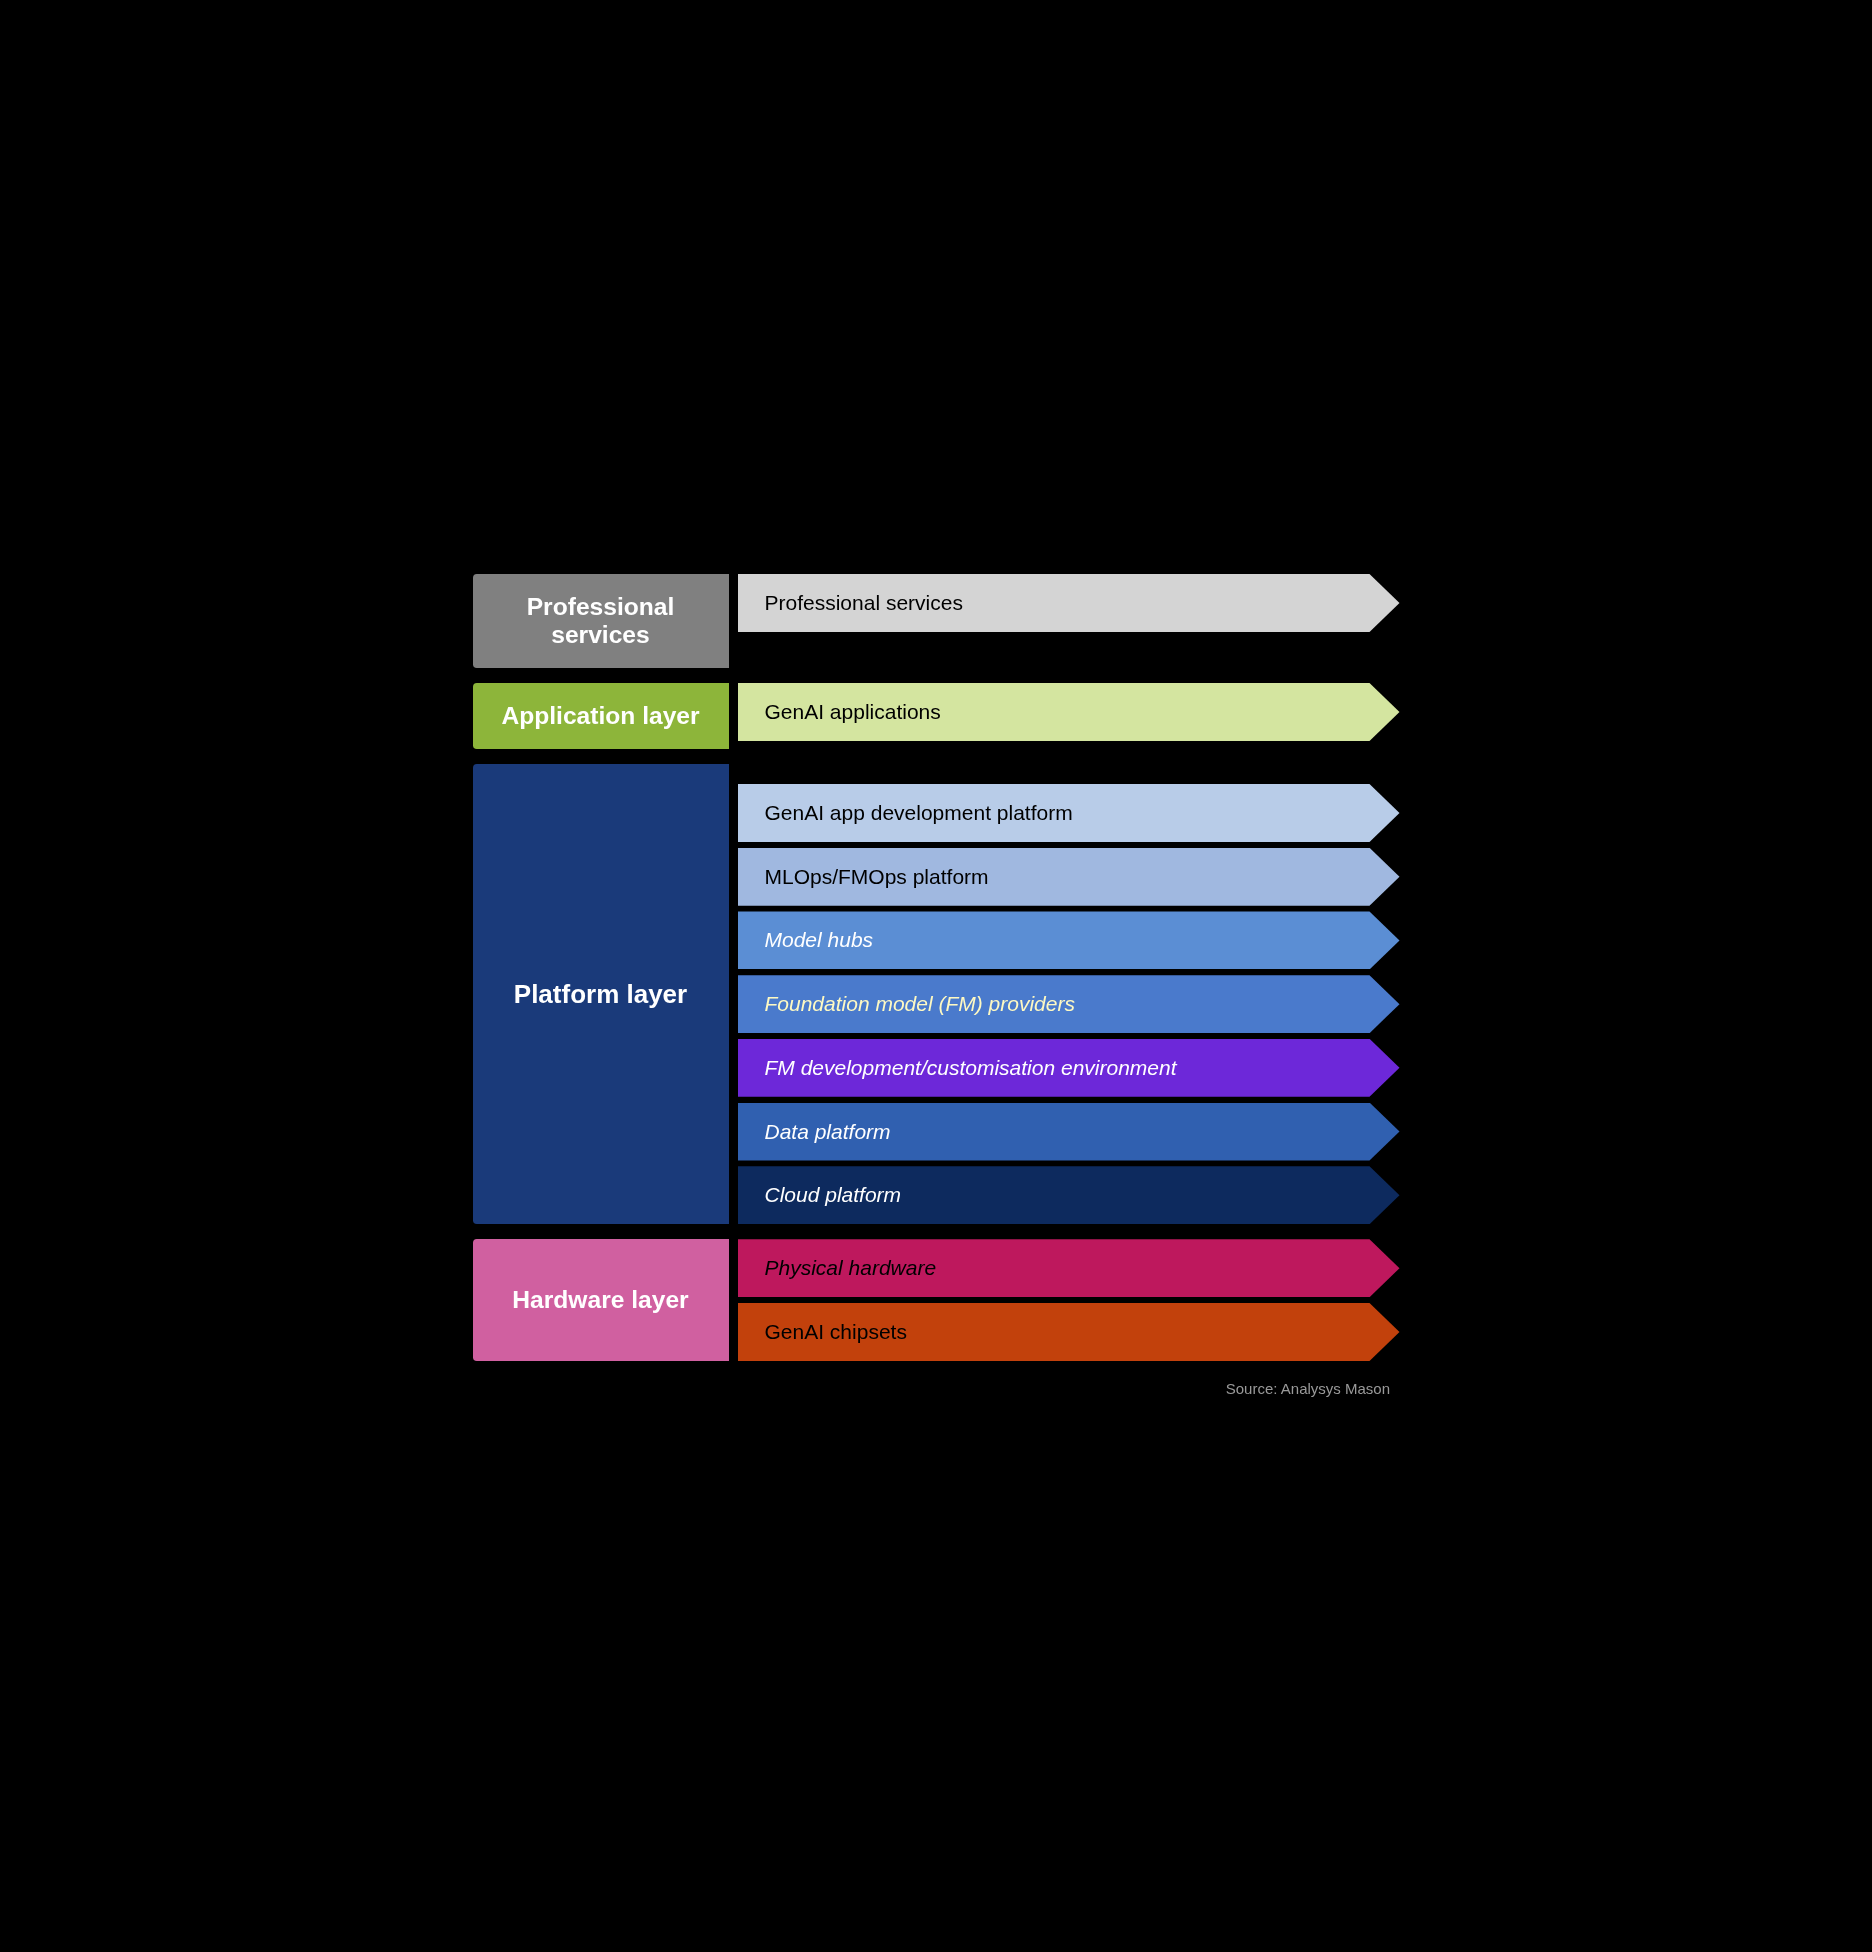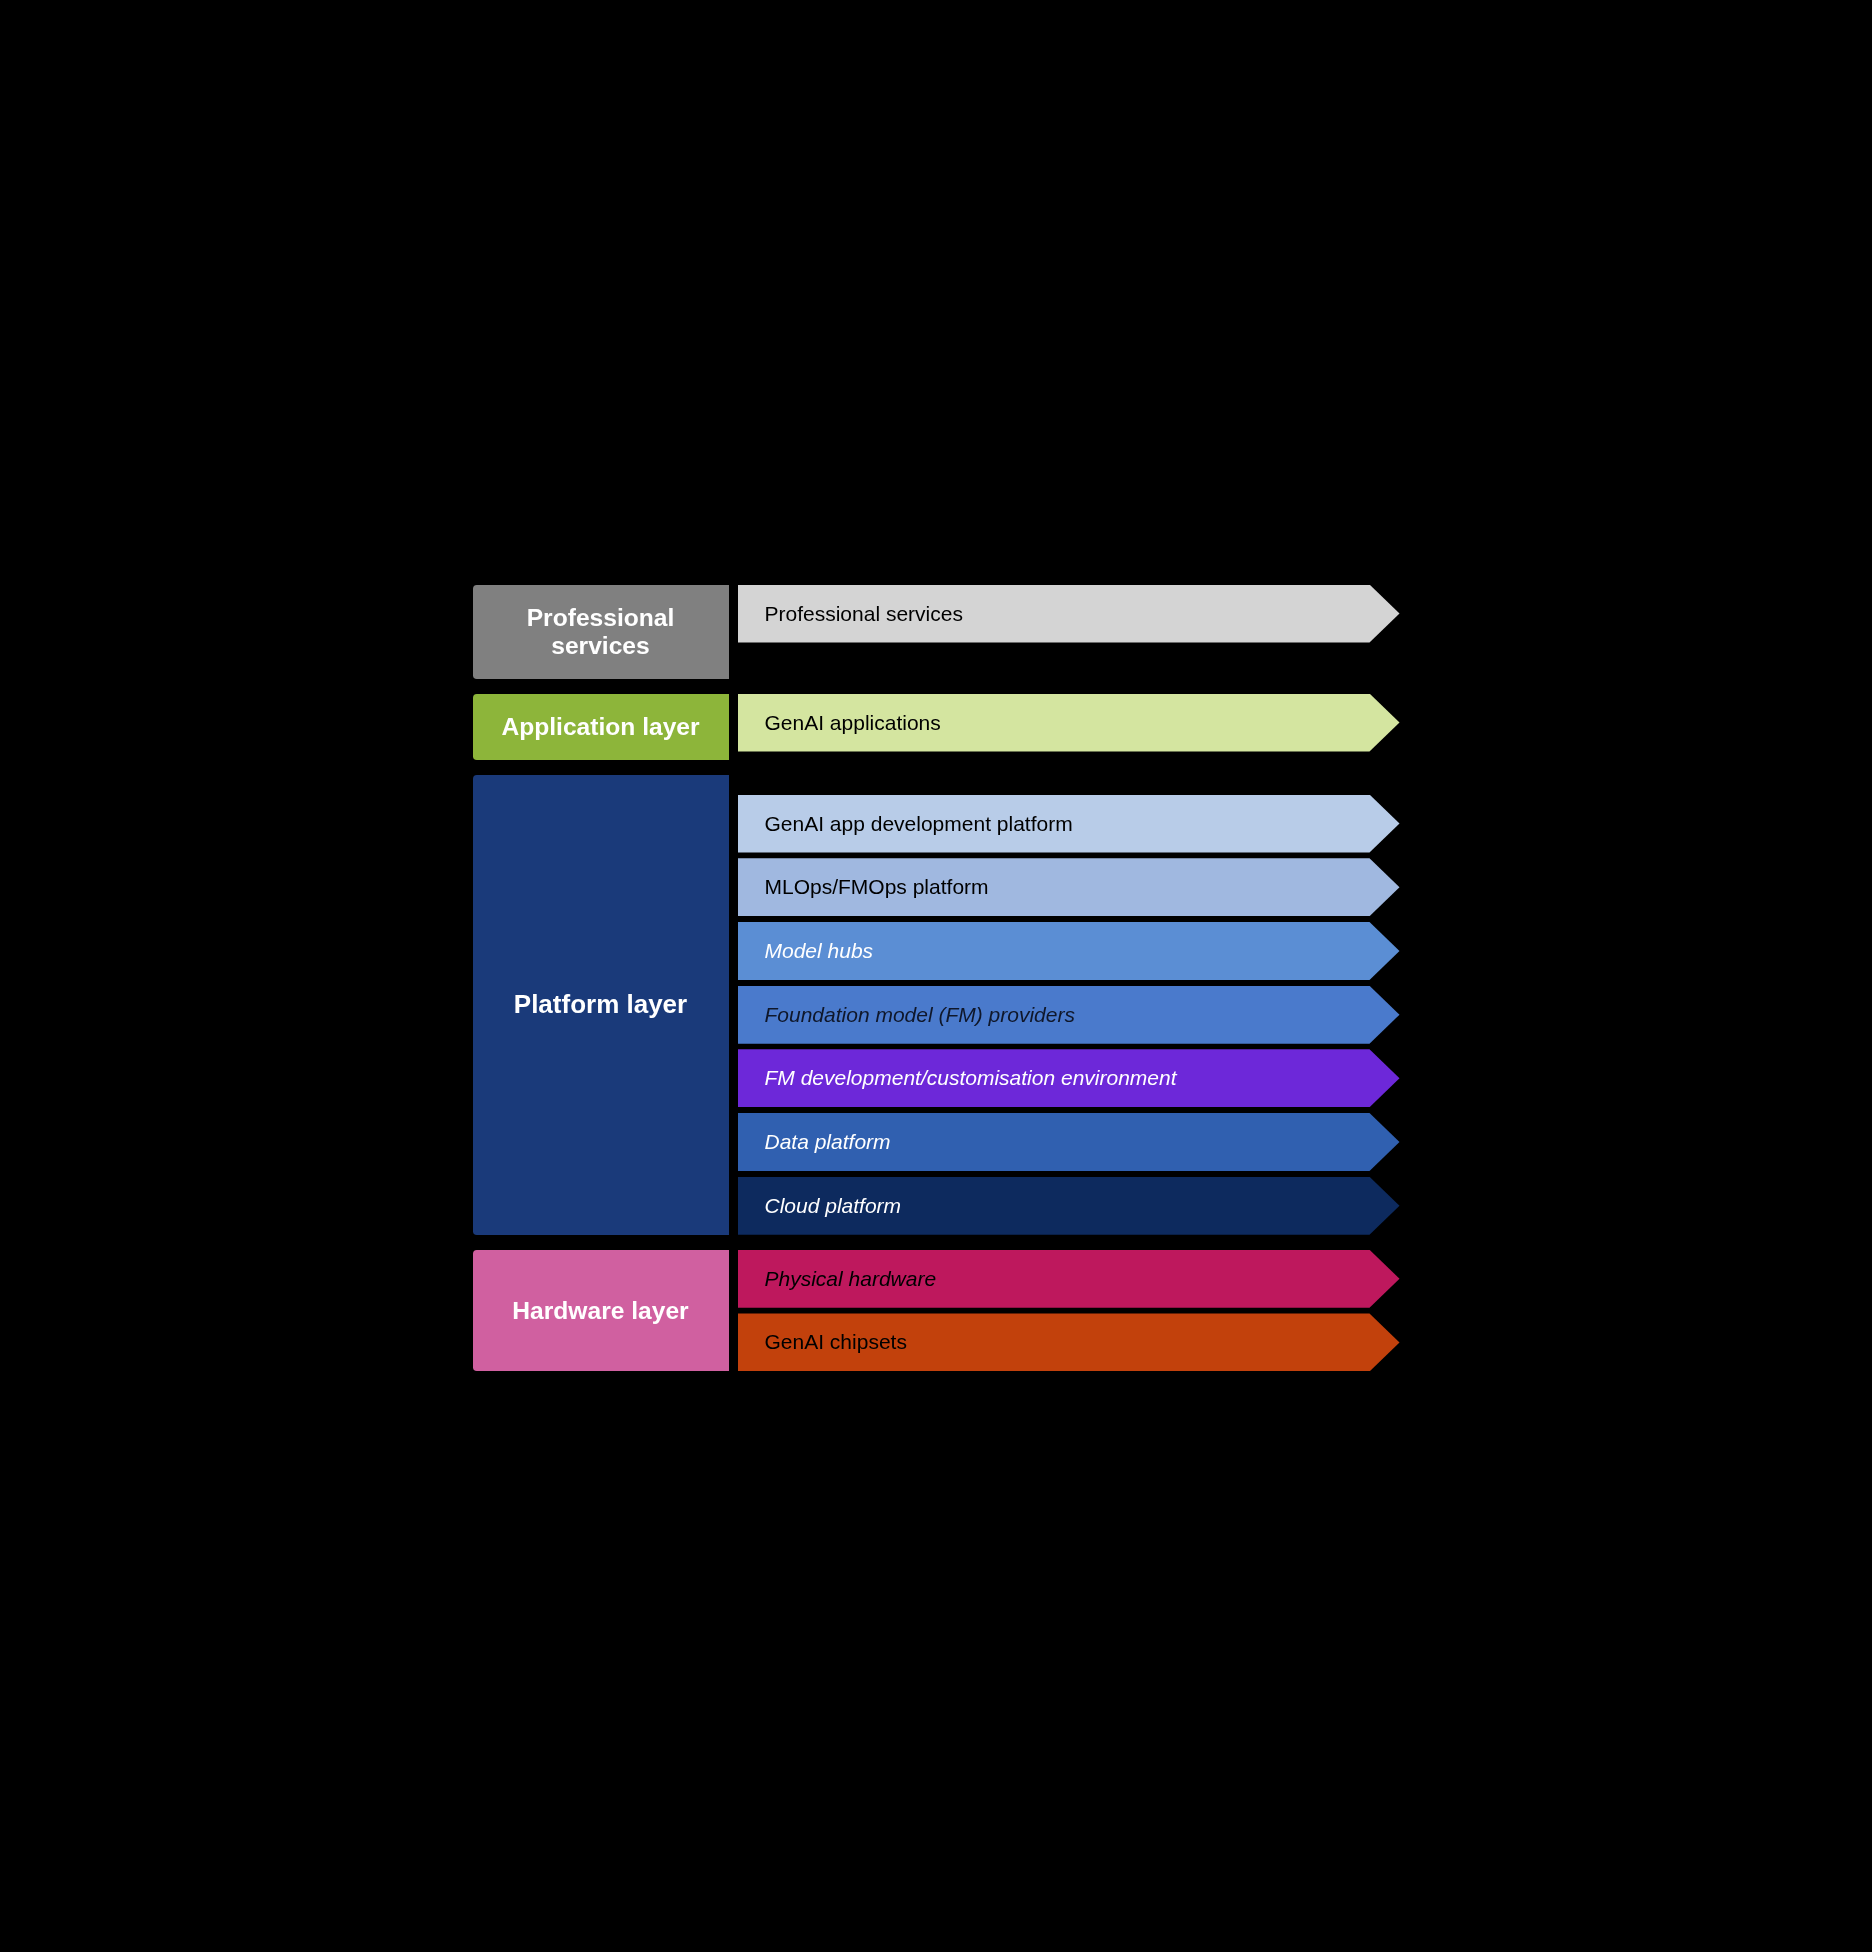--- a/index.html
+++ b/index.html
@@ -74,21 +74,21 @@
     .label-application {
       background: #8db53a;
     }
     .arrow-application {
       background: #d4e5a0;
     }
 
     .arrow-platform-1 { background: #b8cce8; margin-top: 20px; }
     .arrow-platform-2 { background: #a0b8e0; }
     .arrow-platform-3 { background: #5b8ed4; color: #fff; }
-    .arrow-platform-4 { background: #4a7acc; color: #0f172a; }
+    .arrow-platform-4 { background: #4a7acc; color: #fef9c3; }
     .arrow-platform-5 { background: #6d28d9; color: #fff; }
     .arrow-platform-6 { background: #3060b0; color: #fff; }
     .arrow-platform-7 { background: #0d2a5e; color: #fff; }
 
     
     .label-hardware {
       background: #d060a0;
     }
     .arrow-hardware-1 { background: #be185d; font-style: italic; }
     .arrow-hardware-2 { background: #c2410c; }
@@ -164,14 +164,15 @@
   </div>
 
   <div class="layer-row">
     <div class="layer-label label-hardware">Hardware layer</div>
     <div class="layer-content">
       <div class="arrow-item arrow-hardware-1">Physical hardware</div>
       <div class="arrow-item arrow-hardware-2">GenAI chipsets</div>
     </div>
   </div>
 
+  <div class="source-text">Source: Analysys Mason</div>
 </div>
 
 
 </body></html>

